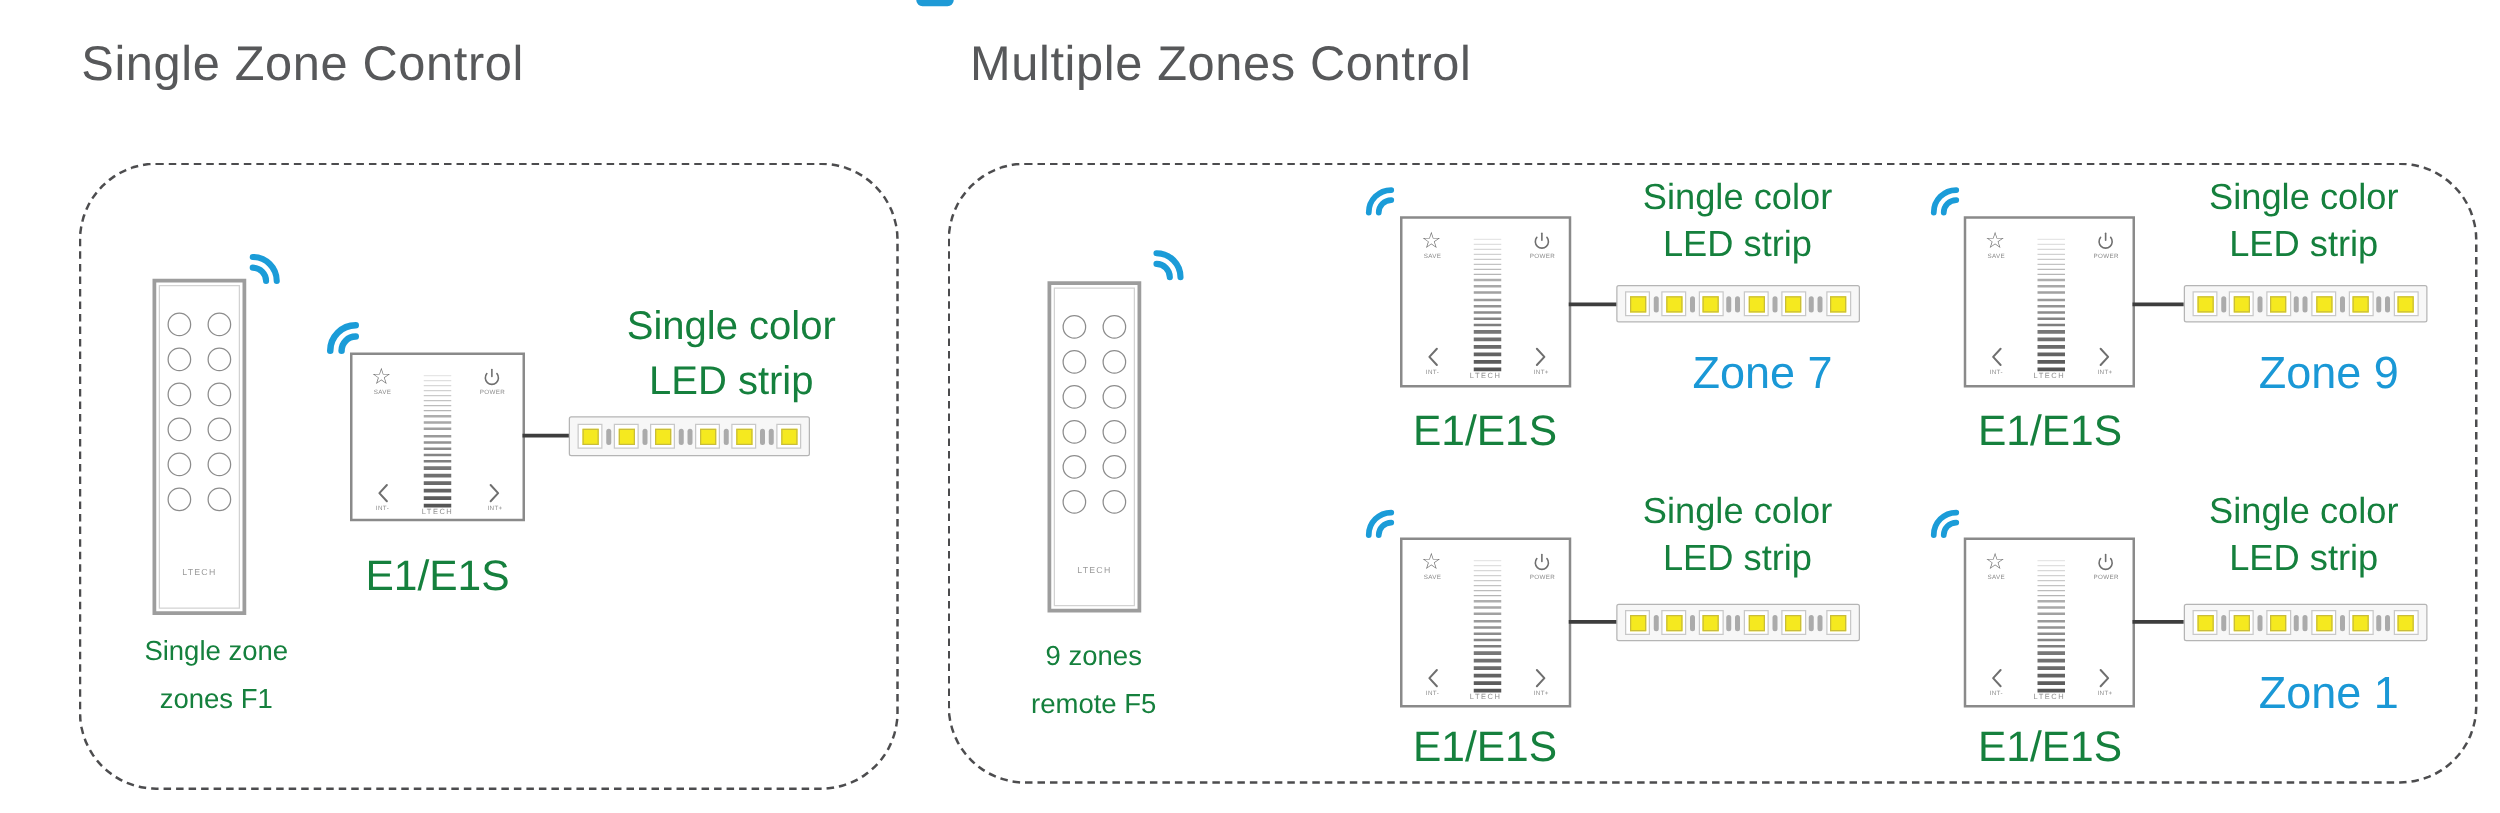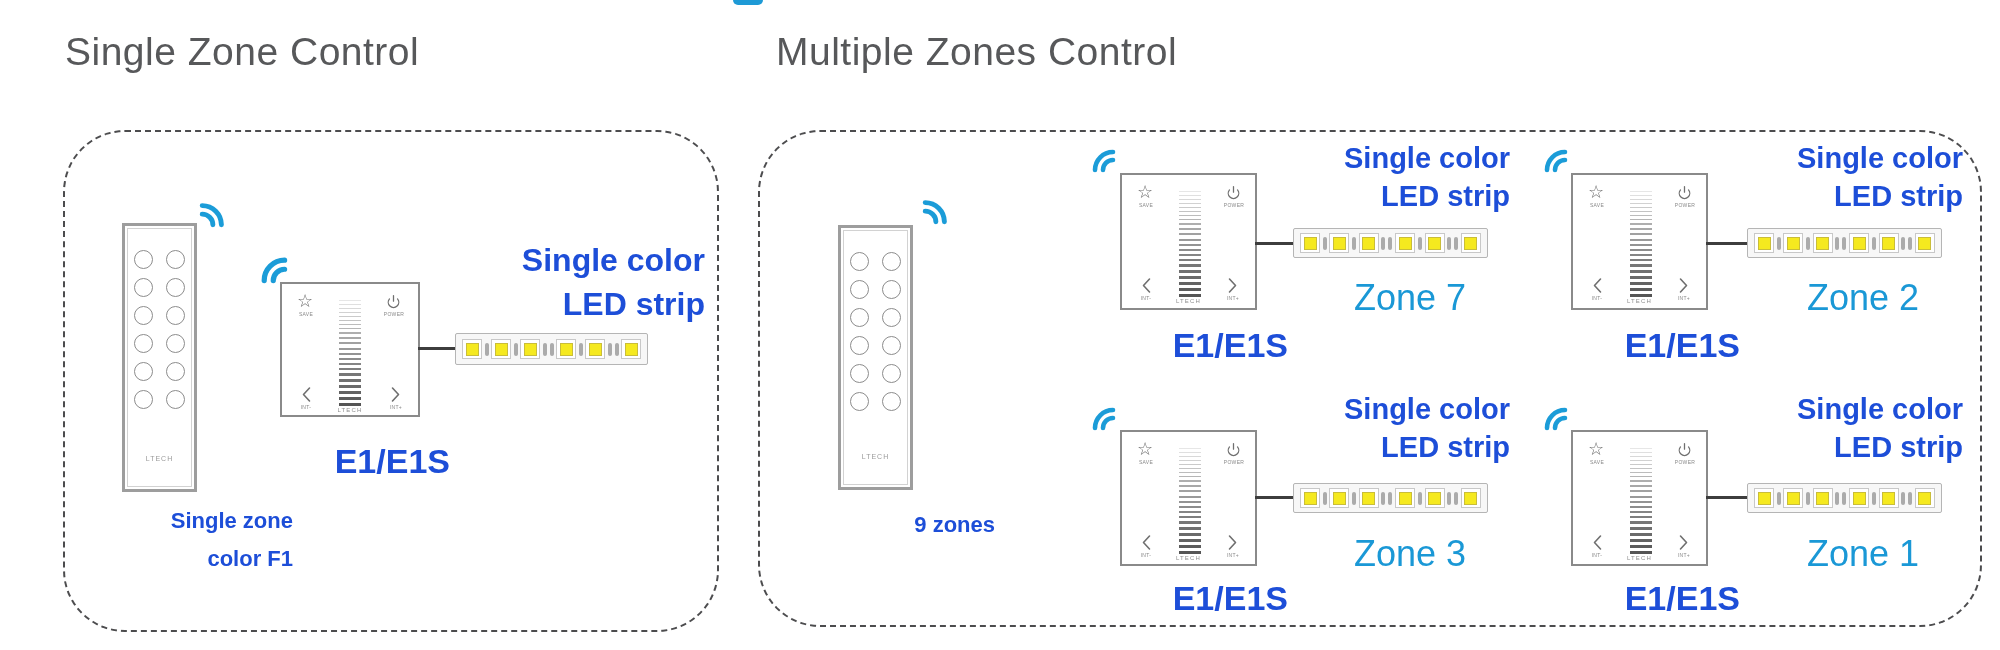--- a/index.html
+++ b/index.html
@@ -39,21 +39,21 @@
   .led{width:20px;height:20px;background:#fff;border:1px solid #c8c8c8;box-sizing:border-box;
        display:flex;align-items:center;justify-content:center;}
   .led-chip{width:11px;height:11px;border:1px solid #c9bd3a;display:block;}
   .mark{width:4px;height:13px;background:#ababab;border-radius:2px;display:block;}
   .mm{display:flex;gap:3px;}
 
   .wire{position:absolute;height:3px;background:#3d3d3d;}
   .wifi{position:absolute;}
 
   
-  .lbl{position:absolute;color:#1d4ed8;text-align:right;white-space:nowrap;font-weight:bold;}
+  .lbl{position:absolute;color:#15803d;text-align:center;white-space:nowrap;}
   .device-lbl{font-size:34px;line-height:39px;width:200px;}
   .strip-lbl{font-size:29px;line-height:38px;width:240px;}
   .strip-lbl.big{font-size:32px;line-height:44px;}
   .zone-lbl{position:absolute;font-size:36px;line-height:41px;width:180px;text-align:center;white-space:nowrap;}
   .remote-lbl{font-size:22px;line-height:38px;width:240px;}
 </style>
 </head>
 <body>
 
 <div id="stage">
@@ -84,21 +84,21 @@
         </div>
       <span class="remote-logo">LTECH</span>
     </div>
   </div>
   <svg class="wifi" style="left:199px;top:196px;" width="32" height="32" viewBox="0 0 30 30">
     <path d="M3 9 A18 18 0 0 1 21 27" fill="none" stroke="#1b9cd8" stroke-width="4.6" stroke-linecap="round"></path>
     <path d="M3 17 A10 10 0 0 1 13 27" fill="none" stroke="#1b9cd8" stroke-width="4.6" stroke-linecap="round"></path>
   </svg>
   <div class="lbl remote-lbl" style="left:53px;top:502px;">
     <div>Single zone</div>
-    <div>color F1</div>
+    <div>zones F1</div>
   </div>
 
   <svg class="wifi" style="left:254px;top:250px;" width="34" height="34" viewBox="0 0 30 30">
     <path d="M9 27 A18 18 0 0 1 27 9" fill="none" stroke="#1b9cd8" stroke-width="4.6" stroke-linecap="round"></path>
     <path d="M17 27 A10 10 0 0 1 27 17" fill="none" stroke="#1b9cd8" stroke-width="4.6" stroke-linecap="round"></path>
   </svg>
   <div class="panel" style="left:280px;top:282px;width:140px;height:135px;">
     <span class="p-star">☆</span>
     <span class="p-cap" style="left:9px;top:27px;">SAVE</span>
     <svg class="p-power" width="15" height="15" viewBox="0 0 20 20">
@@ -198,20 +198,21 @@
         </div>
       <span class="remote-logo">LTECH</span>
     </div>
   </div>
   <svg class="wifi" style="left:922px;top:193px;" width="32" height="32" viewBox="0 0 30 30">
     <path d="M3 9 A18 18 0 0 1 21 27" fill="none" stroke="#1b9cd8" stroke-width="4.6" stroke-linecap="round"></path>
     <path d="M3 17 A10 10 0 0 1 13 27" fill="none" stroke="#1b9cd8" stroke-width="4.6" stroke-linecap="round"></path>
   </svg>
   <div class="lbl remote-lbl" style="left:755px;top:506px;">
     <div>9 zones</div>
+    <div>remote F5</div>
   </div>
 
   <svg class="wifi" style="left:1086px;top:143px;" width="30" height="30" viewBox="0 0 30 30">
     <path d="M9 27 A18 18 0 0 1 27 9" fill="none" stroke="#1b9cd8" stroke-width="4.6" stroke-linecap="round"></path>
     <path d="M17 27 A10 10 0 0 1 27 17" fill="none" stroke="#1b9cd8" stroke-width="4.6" stroke-linecap="round"></path>
   </svg>
   <div class="panel" style="left:1120px;top:173px;width:137px;height:137px;">
     <span class="p-star">☆</span>
     <span class="p-cap" style="left:9px;top:27px;">SAVE</span>
     <svg class="p-power" width="15" height="15" viewBox="0 0 20 20">
@@ -371,21 +372,21 @@
         </span>
         <span class="led">
           <i class="led-chip" style="background: rgb(245, 233, 31);"></i>
         </span>
       </div>
   </div>
   <div class="lbl strip-lbl" style="left:1723px;top:139px;">
     <div>Single color</div>
     <div>LED strip</div>
   </div>
-  <div class="zone-lbl" style="left:1773px;top:277px;color:#1a98d6;">Zone 2</div>
+  <div class="zone-lbl" style="left:1773px;top:277px;color:#1a98d6;">Zone 9</div>
   <div class="lbl device-lbl" style="left:1540px;top:326px;">E1/E1S</div>
 
   <svg class="wifi" style="left:1086px;top:401px;" width="30" height="30" viewBox="0 0 30 30">
     <path d="M9 27 A18 18 0 0 1 27 9" fill="none" stroke="#1b9cd8" stroke-width="4.6" stroke-linecap="round"></path>
     <path d="M17 27 A10 10 0 0 1 27 17" fill="none" stroke="#1b9cd8" stroke-width="4.6" stroke-linecap="round"></path>
   </svg>
   <div class="panel" style="left:1120px;top:430px;width:137px;height:136px;">
     <span class="p-star">☆</span>
     <span class="p-cap" style="left:9px;top:27px;">SAVE</span>
     <svg class="p-power" width="15" height="15" viewBox="0 0 20 20">
@@ -458,21 +459,20 @@
         </span>
         <span class="led">
           <i class="led-chip" style="background: rgb(245, 233, 31);"></i>
         </span>
       </div>
   </div>
   <div class="lbl strip-lbl" style="left:1270px;top:390px;">
     <div>Single color</div>
     <div>LED strip</div>
   </div>
-  <div class="zone-lbl" style="left:1320px;top:533px;color:#1a98d6;">Zone 3</div>
   <div class="lbl device-lbl" style="left:1088px;top:579px;">E1/E1S</div>
 
   <svg class="wifi" style="left:1538px;top:401px;" width="30" height="30" viewBox="0 0 30 30">
     <path d="M9 27 A18 18 0 0 1 27 9" fill="none" stroke="#1b9cd8" stroke-width="4.6" stroke-linecap="round"></path>
     <path d="M17 27 A10 10 0 0 1 27 17" fill="none" stroke="#1b9cd8" stroke-width="4.6" stroke-linecap="round"></path>
   </svg>
   <div class="panel" style="left:1571px;top:430px;width:137px;height:136px;">
     <span class="p-star">☆</span>
     <span class="p-cap" style="left:9px;top:27px;">SAVE</span>
     <svg class="p-power" width="15" height="15" viewBox="0 0 20 20">

